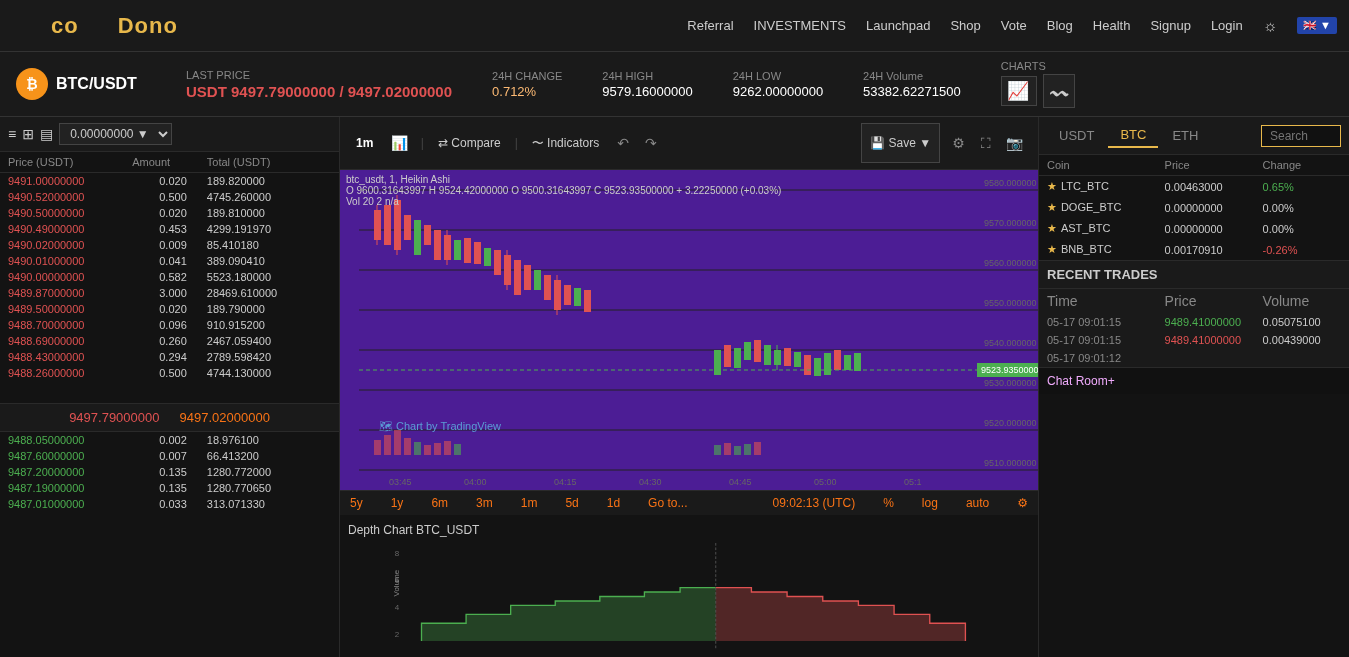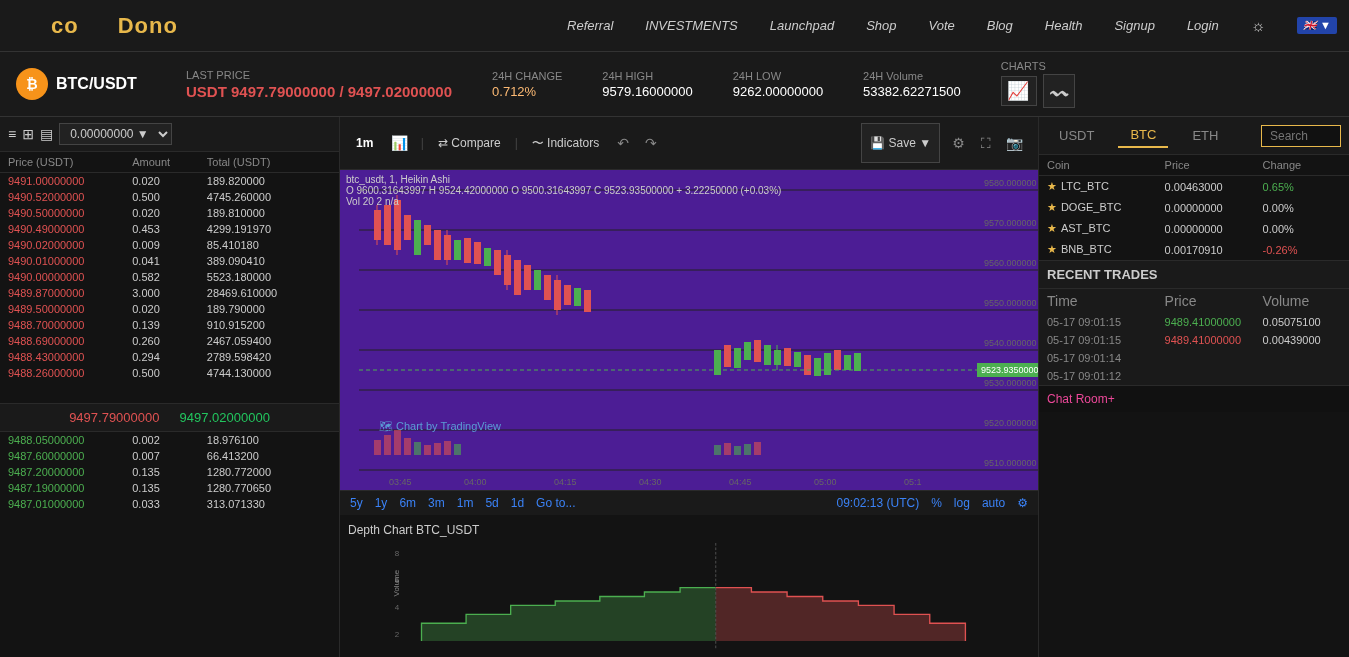--- a/index.html
+++ b/index.html
@@ -2,21 +2,21 @@
 <html><head>
   <meta charset="utf-8">
   <style>
     * { margin: 0; padding: 0; box-sizing: border-box; }
     body { background: #0e0e0e; color: #ccc; font-family: Arial, sans-serif; font-size: 12px; width: 1349px; overflow-x: hidden; }
     
     
     .nav { background: #1a1a1a; display: flex; align-items: center; height: 52px; padding: 0 12px; border-bottom: 1px solid #333; }
     .logo { color: #fff; font-size: 22px; font-weight: bold; letter-spacing: 1px; margin-right: auto; }
     .logo span { color: #e8b84b; margin-left: 39px; }
-    .nav-links { display: flex; align-items: center; gap: 32px; font-style: italic; }
+    .nav-links { display: flex; align-items: center; gap: 20px; }
     .nav-links a { color: #ccc; text-decoration: none; font-size: 13px; }
     .nav-icon { color: #ccc; font-size: 16px; cursor: pointer; }
     .nav-flag { background: #2244aa; color: #fff; font-size: 11px; padding: 2px 6px; border-radius: 2px; cursor: pointer; }
 
     
     .ticker-bar { background: #1a1a1a; display: flex; align-items: center; padding: 8px 16px; gap: 40px; border-bottom: 1px solid #333; min-height: 60px; }
     .ticker-pair { display: flex; align-items: center; gap: 8px; font-size: 16px; font-weight: bold; color: #fff; min-width: 130px; }
     .btc-icon { width: 32px; height: 32px; background: #f7931a; border-radius: 50%; display: flex; align-items: center; justify-content: center; color: #fff; font-weight: bold; font-size: 14px; }
     .ticker-item { display: flex; flex-direction: column; gap: 2px; }
     .ticker-label { color: #888; font-size: 11px; }
@@ -31,65 +31,65 @@
 
     
     .left-panel { width: 340px; background: #131313; border-right: 1px solid #2a2a2a; display: flex; flex-direction: column; overflow: hidden; }
     .order-book-header { display: flex; align-items: center; padding: 6px 8px; gap: 6px; background: #1a1a1a; border-bottom: 1px solid #2a2a2a; }
     .ob-icon { color: #ccc; font-size: 14px; cursor: pointer; }
     .ob-dropdown { background: #222; color: #ccc; border: 1px solid #444; padding: 2px 6px; font-size: 12px; }
     .ob-cols { display: grid; grid-template-columns: 1fr 0.6fr 1fr; padding: 4px 8px; color: #888; font-size: 11px; border-bottom: 1px solid #2a2a2a; }
     .order-rows { flex: 1; overflow-y: auto; }
     .order-row { display: grid; grid-template-columns: 1fr 0.6fr 1fr; padding: 2px 8px; font-size: 11px; }
     .order-row .price { color: #e05252; }
-    .order-row .amount { color: #ccc; }
+    .order-row .amount { color: #ccc; margin-left: 27px; }
     .order-row .total { color: #ccc; }
     .mid-price { background: #1a1a1a; display: flex; align-items: center; justify-content: center; gap: 20px; padding: 6px 8px; border-top: 1px solid #2a2a2a; border-bottom: 1px solid #2a2a2a; }
     .mid-price-val { font-size: 13px; font-weight: normal; color: #e05252; }
-    .mid-price-val2 { font-size: 13px; color: #22c55e; }
+    .mid-price-val2 { font-size: 13px; color: #f97316; }
     .buy-rows .order-row .price { color: #4caf50; }
 
     
     .center-panel { flex: 1; display: flex; flex-direction: column; background: #131313; border-right: 1px solid #2a2a2a; }
     .chart-toolbar { display: flex; align-items: center; gap: 8px; padding: 6px 10px; background: #1a1a1a; border-bottom: 1px solid #2a2a2a; flex-wrap: wrap; }
     .ct-btn { color: #ccc; background: none; border: none; cursor: pointer; font-size: 12px; padding: 2px 6px; }
     .ct-btn.active { color: #fff; font-weight: bold; }
     .ct-divider { color: #444; }
     .ct-save { color: #ccc; border: 1px solid #444; background: #222; padding: 12px 8px; font-size: 12px; cursor: pointer; display: flex; align-items: center; gap: 4px; }
     .ct-icon { color: #888; cursor: pointer; font-size: 14px; padding: 2px 4px; }
     .chart-area { height: 320px; background: #4c1d95; position: relative; overflow: hidden; }
     .chart-info-bar { position: absolute; top: 4px; left: 6px; font-size: 10px; color: #ccc; }
-    .time-bar { display: flex; align-items: center; gap: 12px; padding: 5px 10px; background: #1a1a1a; border-top: 1px solid #2a2a2a; font-size: 12px; color: #3b82f6; }
+    .time-bar { display: flex; align-items: center; gap: 28px; padding: 5px 10px; background: #1a1a1a; border-top: 1px solid #2a2a2a; font-size: 12px; color: #f97316; }
     .time-bar span { cursor: pointer; }
     .depth-chart-area { flex: 1; background: #131313; padding: 8px; position: relative; overflow: hidden; }
     .depth-title { font-size: 12px; color: #ccc; margin-bottom: 6px; }
     .depth-chart-svg { width: 100%; height: calc(100% - 24px); }
 
     
     .right-panel { width: 310px; background: #131313; display: flex; flex-direction: column; }
-    .coin-tabs { display: flex; align-items: center; padding: 6px 8px; gap: 12px; background: #1a1a1a; border-bottom: 1px solid #2a2a2a; }
+    .coin-tabs { display: flex; align-items: center; padding: 6px 8px; gap: 2px; background: #1a1a1a; border-bottom: 1px solid #2a2a2a; }
     .coin-tab { padding: 4px 12px; font-size: 13px; cursor: pointer; color: #888; }
     .coin-tab.active { color: #e8b84b; border-bottom: 2px solid #e8b84b; }
     .coin-search { background: #111; border: 1px solid #e8b84b; color: #ccc; padding: 3px 8px; font-size: 12px; margin-left: auto; width: 80px; }
     .coin-list-header { display: grid; grid-template-columns: 1.2fr 1fr 0.8fr; padding: 4px 8px; color: #888; font-size: 11px; border-bottom: 1px solid #2a2a2a; }
     .coin-row { display: grid; grid-template-columns: 1.2fr 1fr 0.8fr; padding: 4px 8px; font-size: 11px; align-items: center; }
     .coin-star { color: #e8b84b; margin-right: 4px; }
     .coin-price { color: #ccc; }
     .coin-change.positive { color: #4caf50; }
     .coin-change.negative { color: #e05252; }
     
     .recent-trades { background: #1a1a1a; border-top: 1px solid #2a2a2a; padding: 0; }
     .rt-title { padding: 6px 8px; font-size: 13px; color: #ccc; font-weight: bold; border-bottom: 1px solid #2a2a2a; }
     .rt-header { display: grid; grid-template-columns: 1.2fr 1fr 0.8fr; padding: 4px 8px; color: #888; font-size: 14px; }
     .rt-row { display: grid; grid-template-columns: 1.2fr 1fr 0.8fr; padding: 3px 8px; font-size: 11px; }
     .rt-time { color: #888; }
     .rt-price.green { color: #4caf50; }
     .rt-price.red { color: #e05252; }
     .rt-vol { color: #ccc; }
-    .chat-room { background: #111; border-top: 1px solid #2a2a2a; padding: 6px 8px; font-size: 12px; color: #ec4899; cursor: pointer; }
+    .chat-room { background: #111; border-top: 1px solid #2a2a2a; padding: 6px 8px; font-size: 12px; color: #f0abfc; cursor: pointer; }
     
     
     ::-webkit-scrollbar { width: 4px; }
     ::-webkit-scrollbar-track { background: #111; }
     ::-webkit-scrollbar-thumb { background: #333; }
   </style>
 </head>
 <body>
 
 <nav class="nav">
@@ -202,21 +202,21 @@
                    <span class="amount">3.000</span>
                    <span class="total">28469.610000</span>
         </div>
         <div class="order-row">
           <span class="price">9489.50000000</span>
                    <span class="amount">0.020</span>
                    <span class="total">189.790000</span>
         </div>
         <div class="order-row">
           <span class="price">9488.70000000</span>
-                   <span class="amount">0.139</span>
+                   <span class="amount">0.096</span>
                    <span class="total">910.915200</span>
         </div>
         <div class="order-row">
           <span class="price">9488.69000000</span>
                    <span class="amount">0.260</span>
                    <span class="total">2467.059400</span>
         </div>
         <div class="order-row">
           <span class="price">9488.43000000</span>
                    <span class="amount">0.294</span>
@@ -471,25 +471,20 @@
             <span class="rt-time">05-17 09:01:15</span>
                    <span class="rt-price green">9489.41000000</span>
                    <span class="rt-vol">0.05075100</span>
           </div>
           <div class="rt-row">
             <span class="rt-time">05-17 09:01:15</span>
                    <span class="rt-price red">9489.41000000</span>
                    <span class="rt-vol">0.00439000</span>
           </div>
           <div class="rt-row">
-            <span class="rt-time">05-17 09:01:14</span>
-                   <span class="rt-price green"></span>
-                   <span class="rt-vol"></span>
-          </div>
-          <div class="rt-row">
             <span class="rt-time">05-17 09:01:12</span>
                    <span class="rt-price green"></span>
                    <span class="rt-vol"></span>
           </div>
         </div>
     </div>
     <div class="chat-room">Chat Room+</div>
   </div>
 </div>
 

